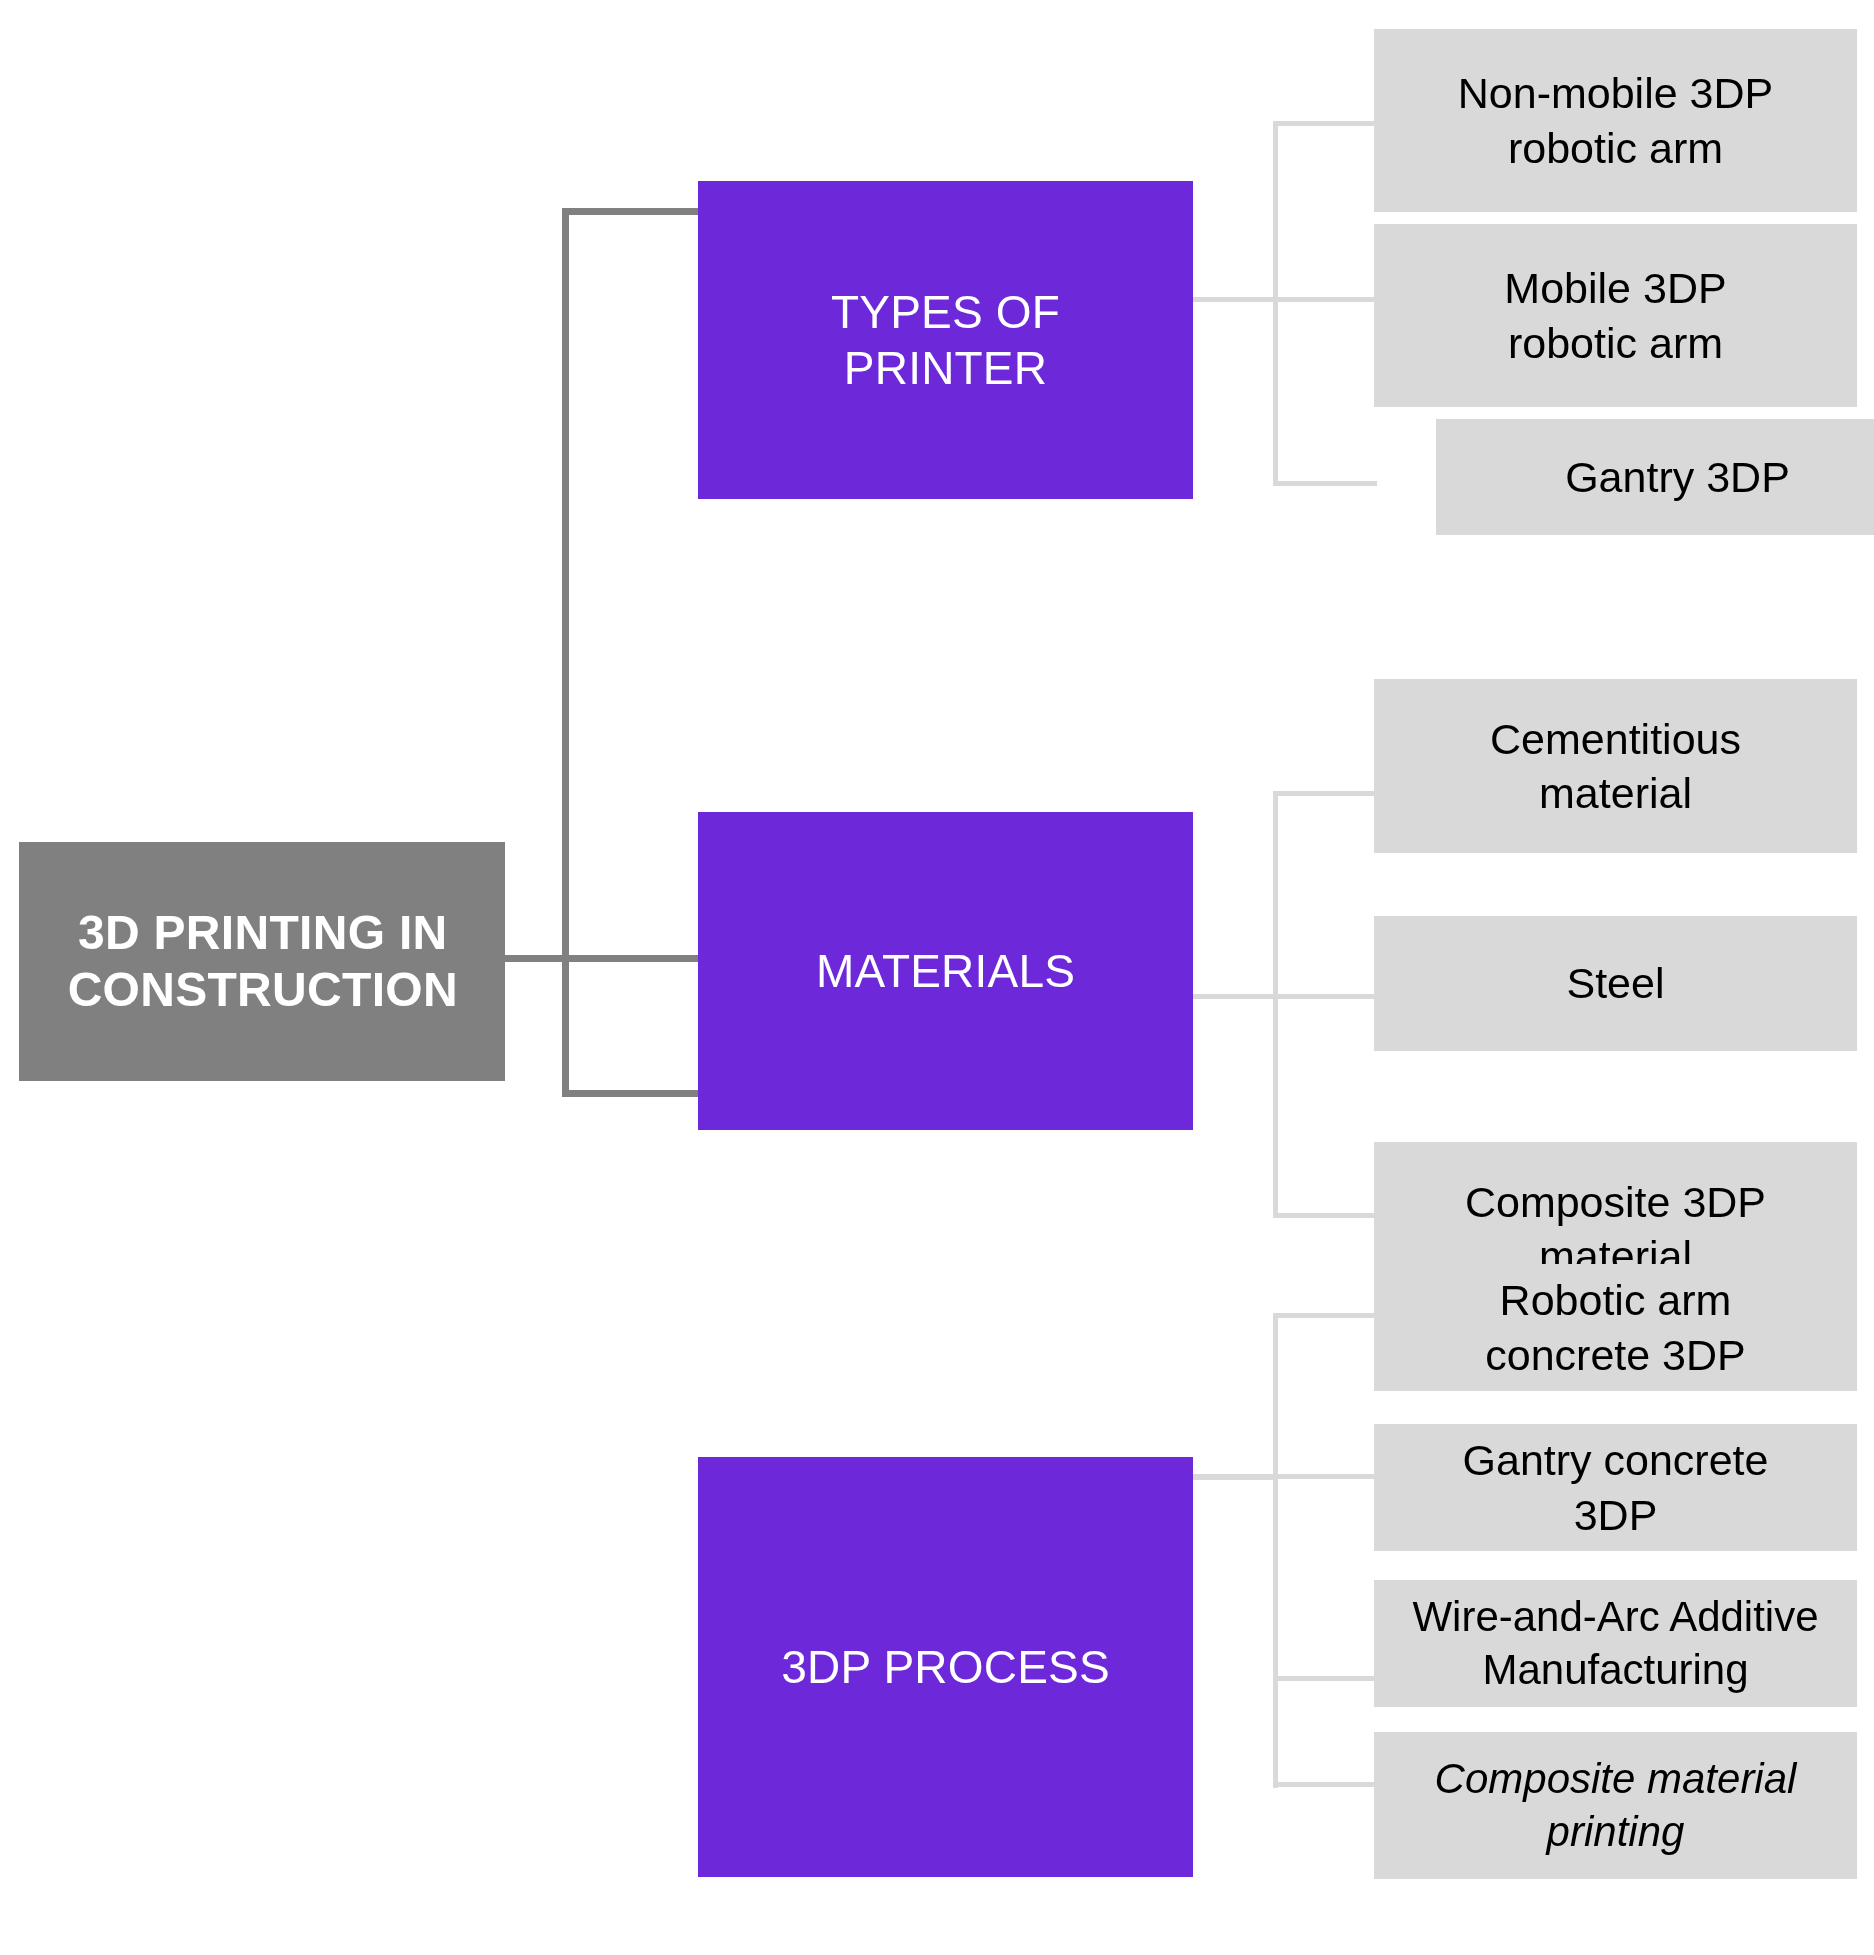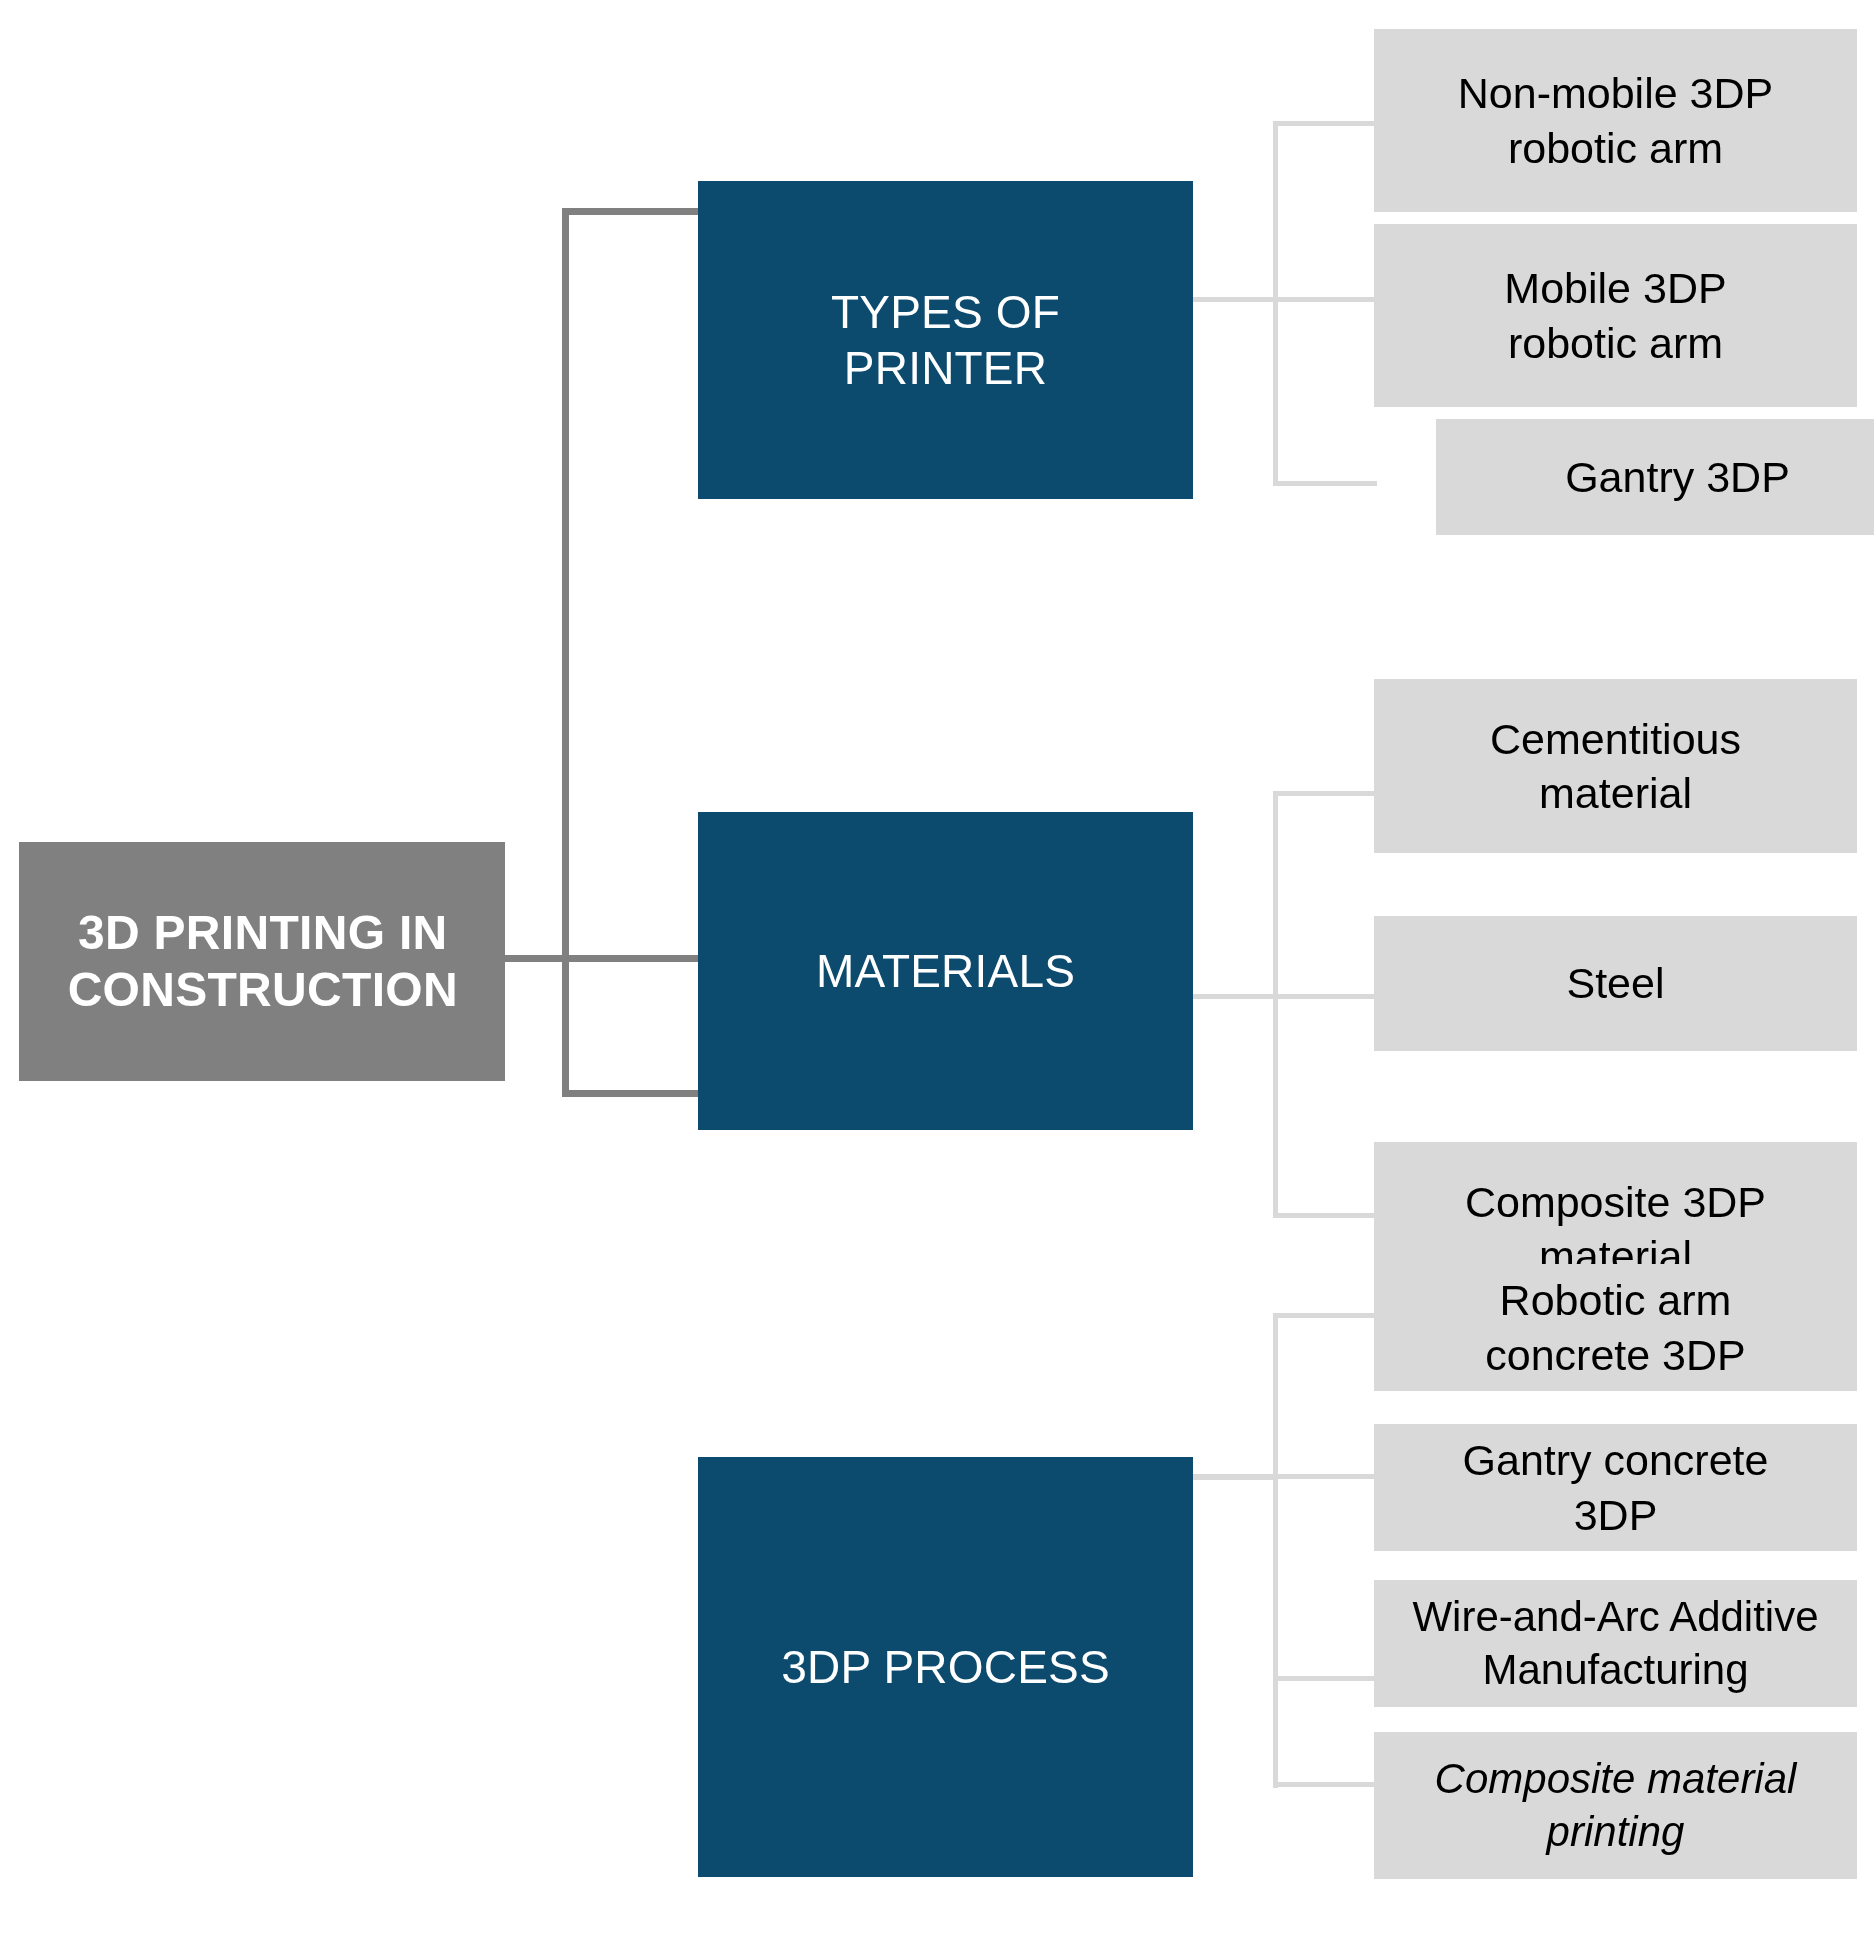--- a/index.html
+++ b/index.html
@@ -7,21 +7,21 @@
        font-family:"Liberation Sans","DejaVu Sans",sans-serif;}
   #canvas{position:absolute;left:0;top:0;width:1875px;height:1956px;}
 
   .node{position:absolute;box-sizing:border-box;display:flex;
         align-items:center;justify-content:center;text-align:center;margin-top:10px;}
 
   .root-node{background:#808080;color:#ffffff;font-weight:bold;
              font-size:48px;line-height:1.18;letter-spacing:0.3px;
              padding:0 22.5px;}
 
-  .branch-node{background:#0c4a6e;color:#ffffff;font-weight:normal;
+  .branch-node{background:#6d28d9;color:#ffffff;font-weight:normal;
                font-size:46px;line-height:1.22;letter-spacing:0.2px;}
 
   .leaf-node{background:#d9d9d9;color:#000000;font-weight:normal;
              font-size:43px;line-height:1.26;padding:0 12px;}
 
   .node span{display:block;width:100%;white-space:pre-line;}
 
   .conn{position:absolute;background:#808080;}
   .conn-light{position:absolute;background:#d9d9d9;}
 </style>

